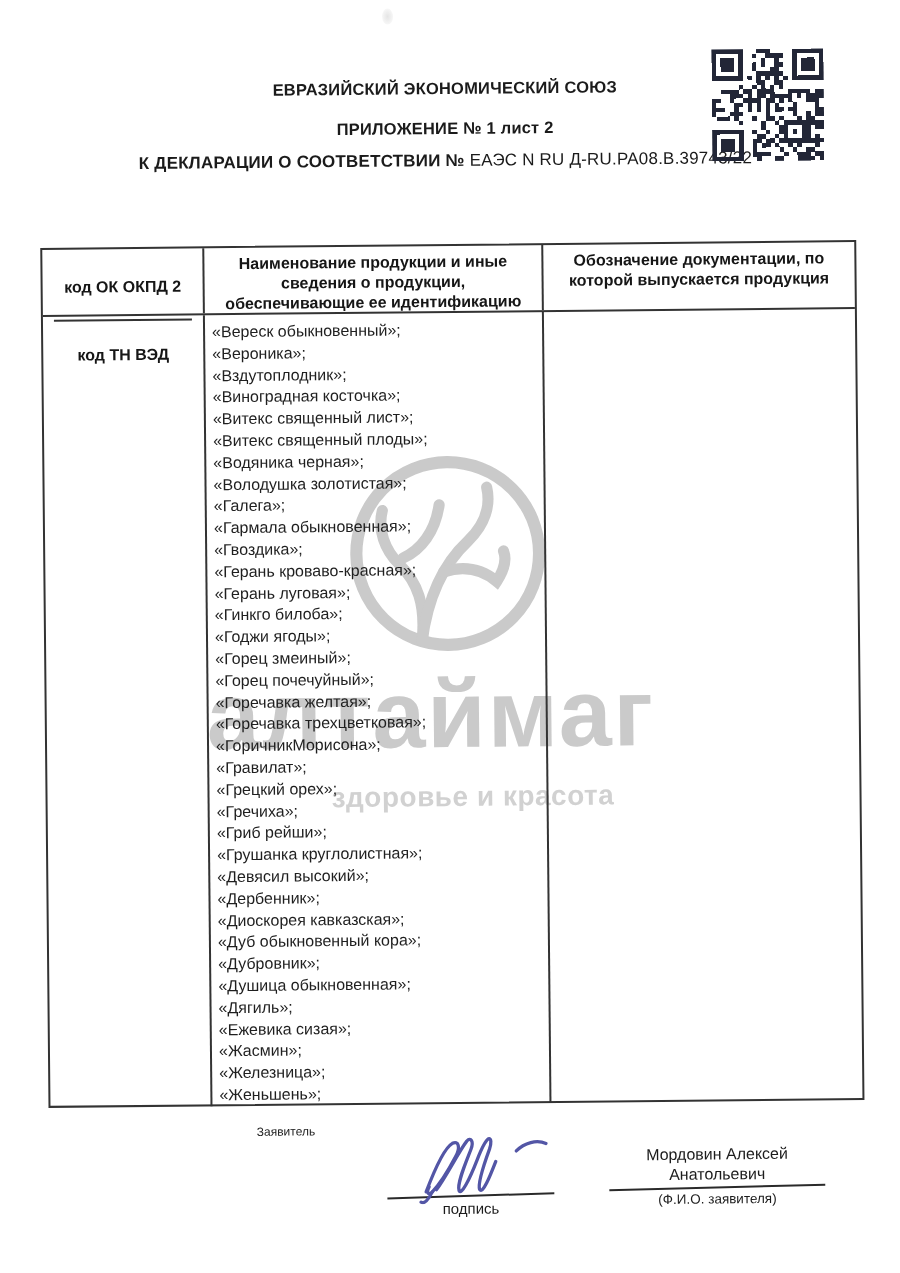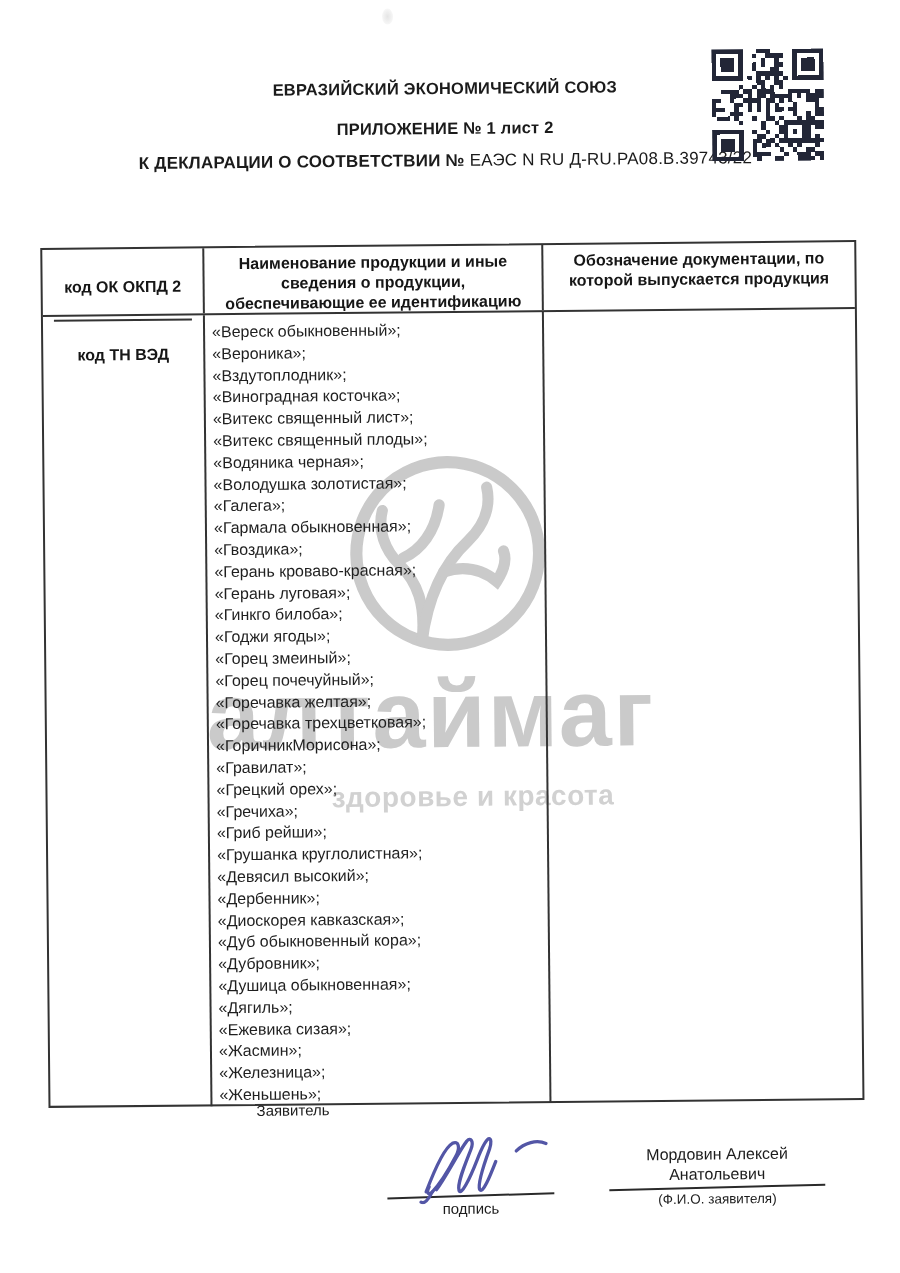--- a/index.html
+++ b/index.html
@@ -44,21 +44,21 @@
   .c1{width:162px;border-right:2px solid var(--border);}
   .c2{width:339px;border-right:2px solid var(--border);}
   .c3{flex:1;}
   .th{font-weight:bold;font-size:16px;line-height:20px;text-align:center;padding-top:6px;white-space:pre-line;color:#161616;}
   .c1.th{padding-top:8px;}
   .c1 .frac{border-bottom:2px solid var(--border);width:138px;margin:2px auto 4px auto;}
   .products{padding:6px 4px 0 7px;font-size:16px;line-height:21.8px;color:#1f1f1f;text-align:left;}
   .product-line{white-space:nowrap;}
 
   
-  .applicant{position:absolute;left:252px;top:1100px;font-size:15px;color:#1c1c1c;z-index:2;}
+  .applicant{position:absolute;left:252px;top:1123px;font-size:12px;color:#1c1c1c;z-index:2;}
   .sig-svg{position:absolute;left:412px;top:1132px;width:140px;height:72px;z-index:3;}
   .sig-line{position:absolute;left:382px;top:1195px;width:167px;border-top:2px solid #2a2a2a;
             transform:rotate(-1.3deg);z-index:2;}
   .sig-caption{position:absolute;left:382px;top:1200px;width:167px;text-align:center;font-size:15px;color:#1c1c1c;z-index:2;}
   .name-block{position:absolute;left:612px;top:1147px;width:200px;text-align:center;
               font-size:16px;line-height:20px;color:#1c1c1c;z-index:2;}
   .name-line{position:absolute;left:604px;top:1189px;width:216px;border-top:2px solid #2a2a2a;
              transform:rotate(-0.9deg);z-index:2;}
   .name-caption{position:absolute;left:604px;top:1194px;width:216px;text-align:center;font-size:13.5px;color:#1c1c1c;z-index:2;}
 </style>

